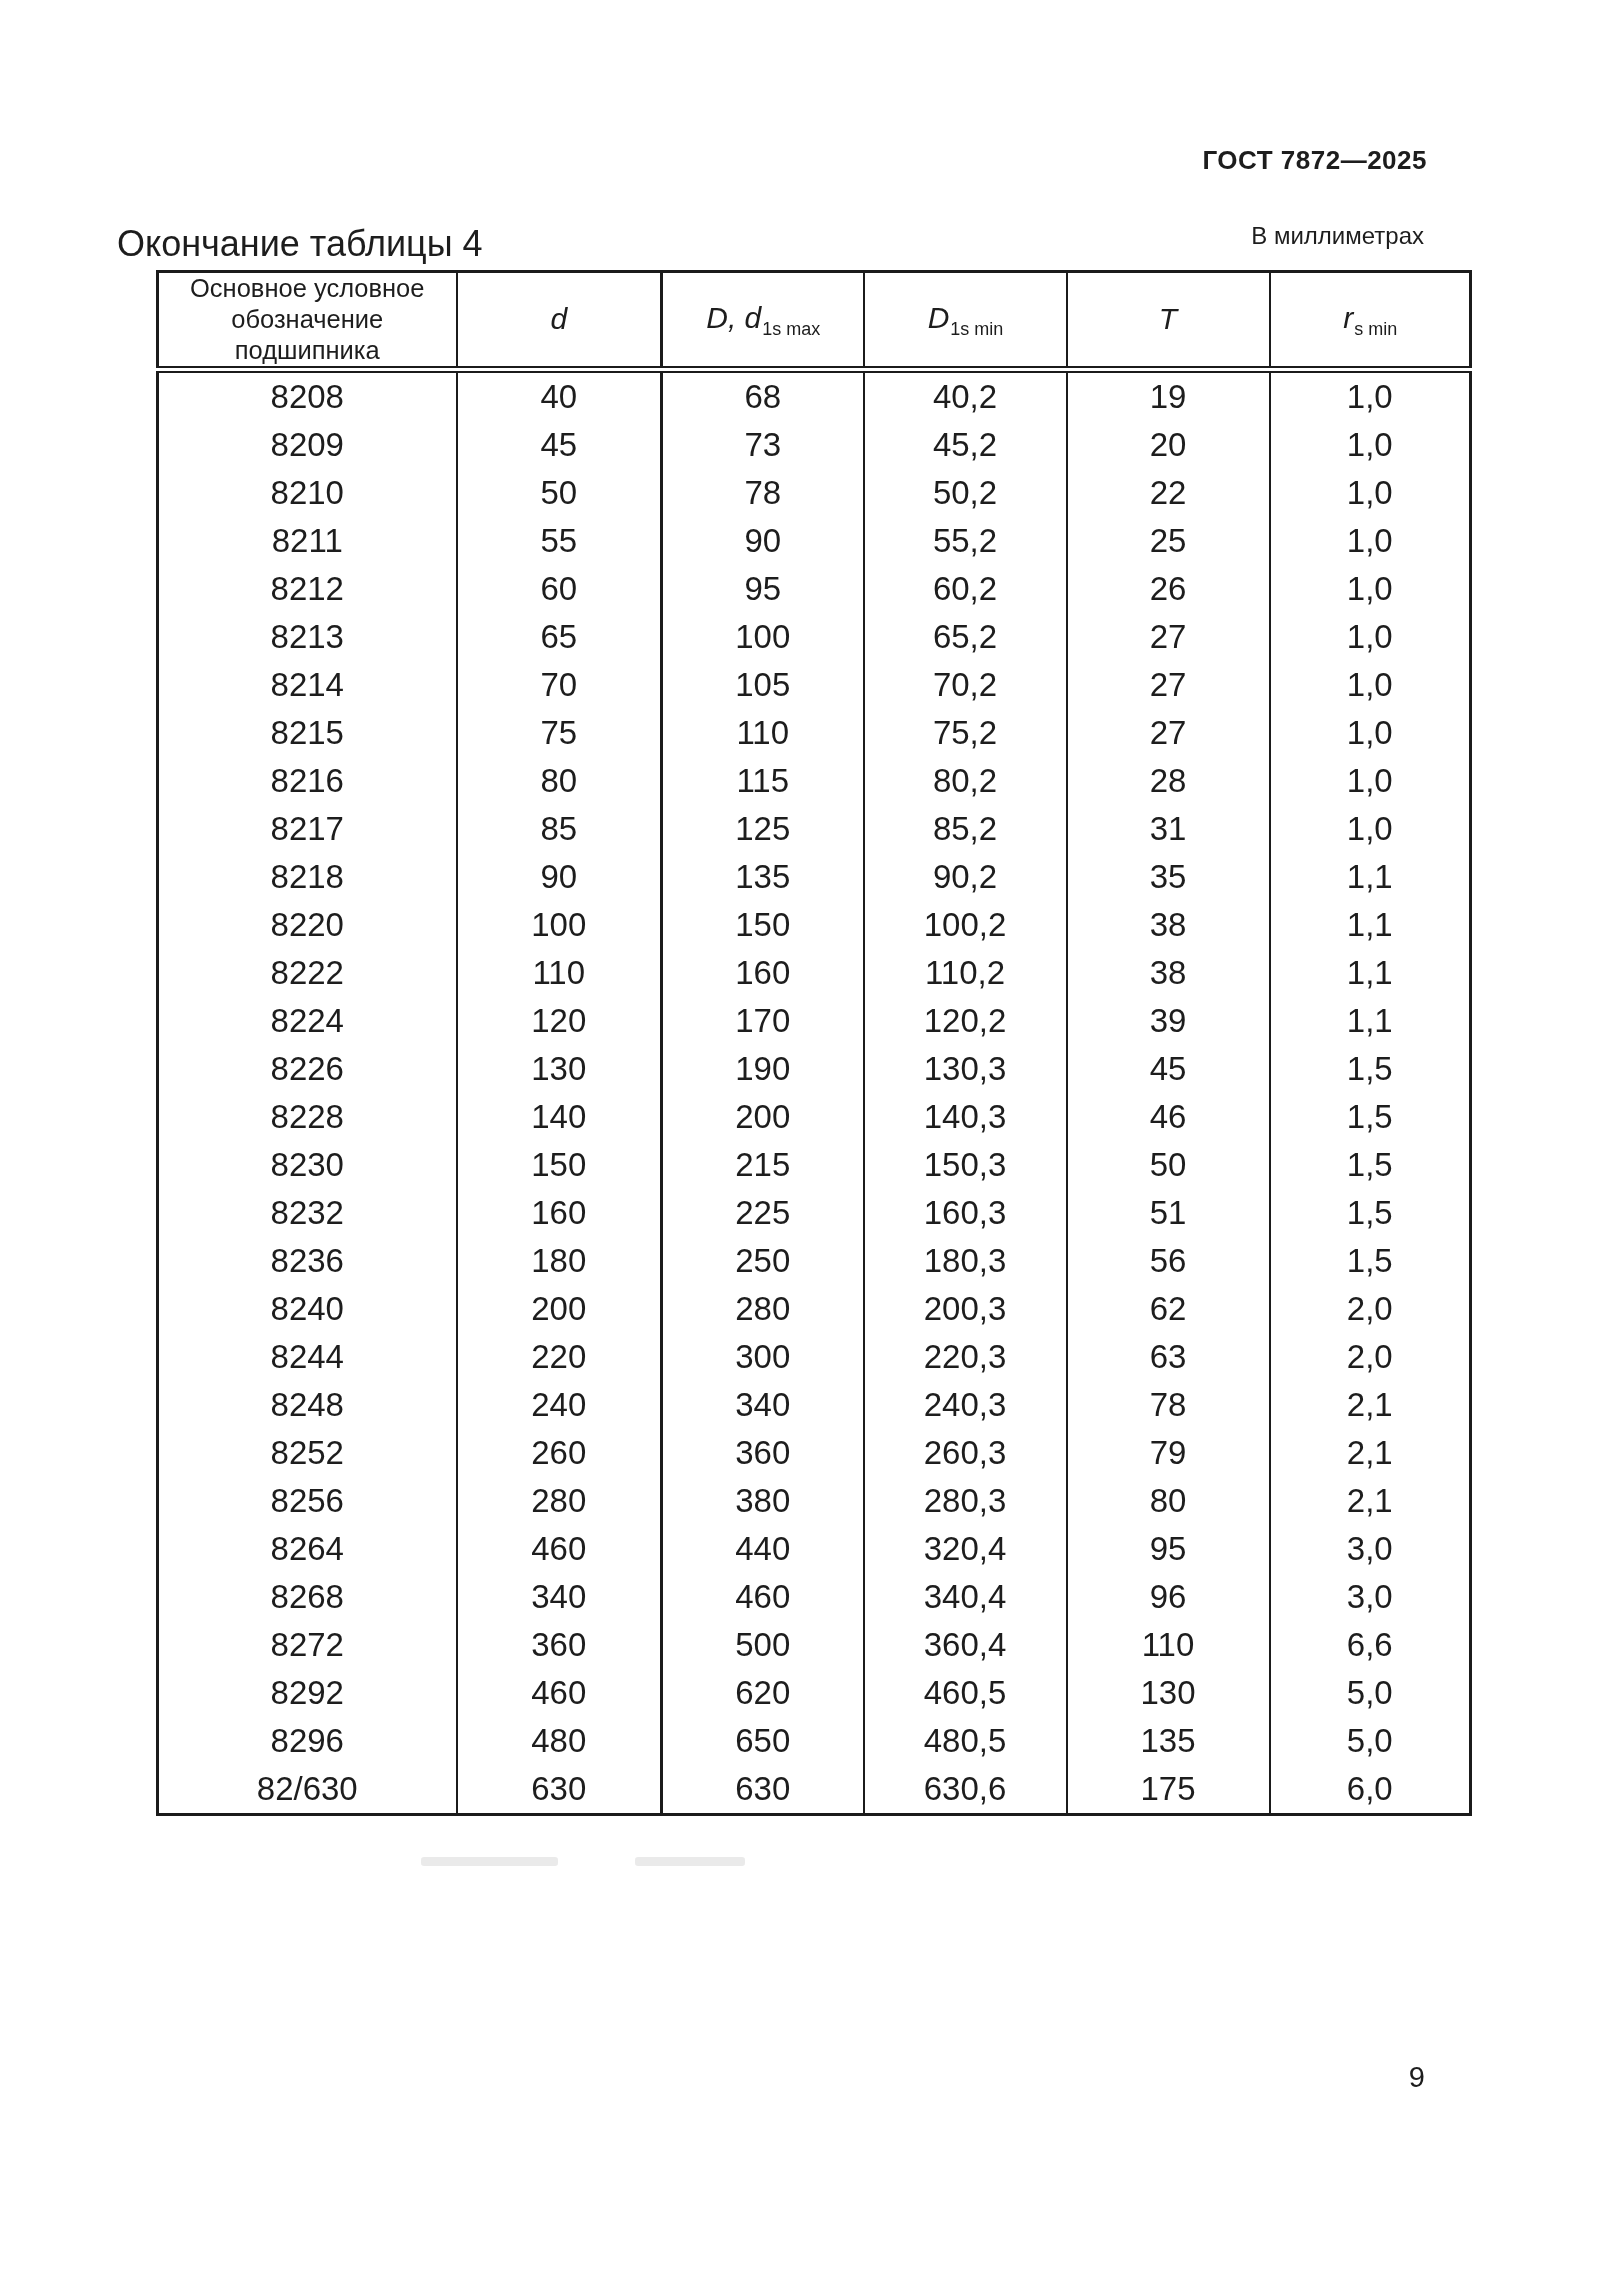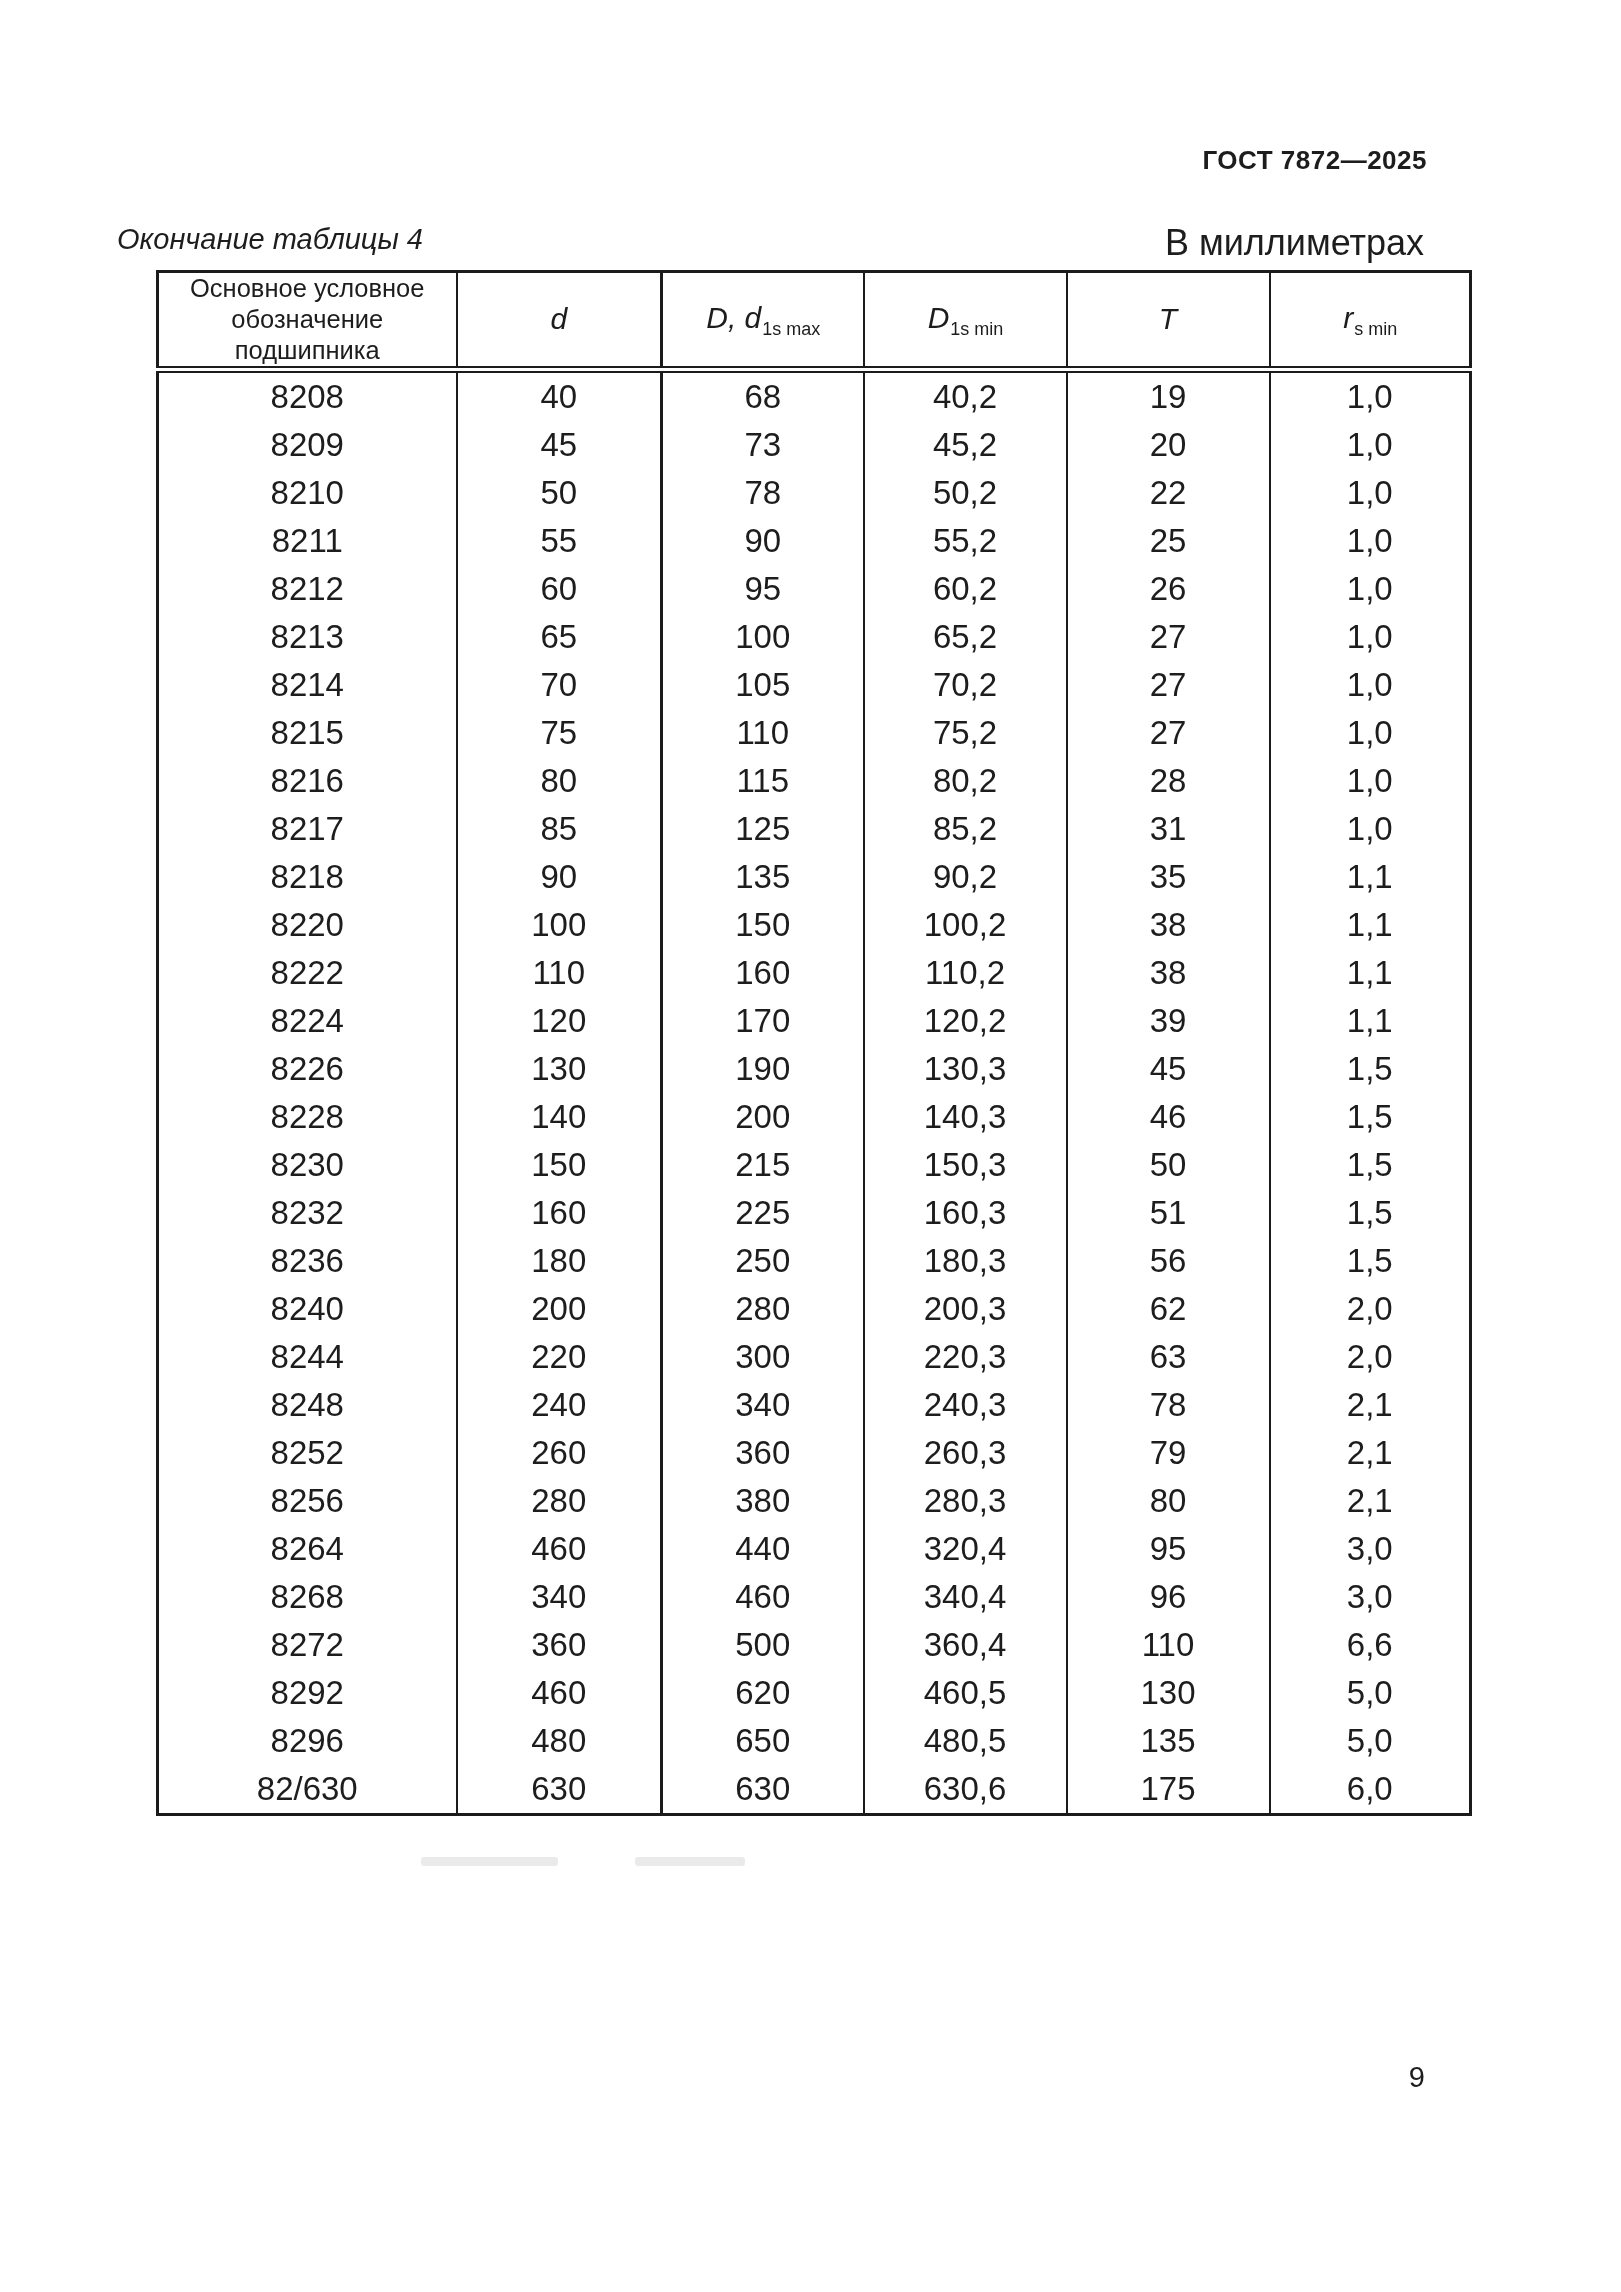--- a/index.html
+++ b/index.html
@@ -20,29 +20,28 @@
     right: 194px;
     font-size: 26px;
     font-weight: bold;
     letter-spacing: 0.5px;
     white-space: nowrap;
   }
   .caption {
     position: absolute;
     top: 223px;
     left: 117px;
-    font-size: 29px;
-    font-style: italic;
+    font-size: 36px;
     white-space: nowrap;
   }
   .units {
     position: absolute;
     top: 222px;
     right: 197px;
-    font-size: 36px;
+    font-size: 24px;
     white-space: nowrap;
   }
   table.gost-table {
     position: absolute;
     left: 116px;
     top: 270px;
     width: 1312px;
     border-collapse: collapse;
     table-layout: fixed;
     border: 3.9px solid #1b1b1b;

